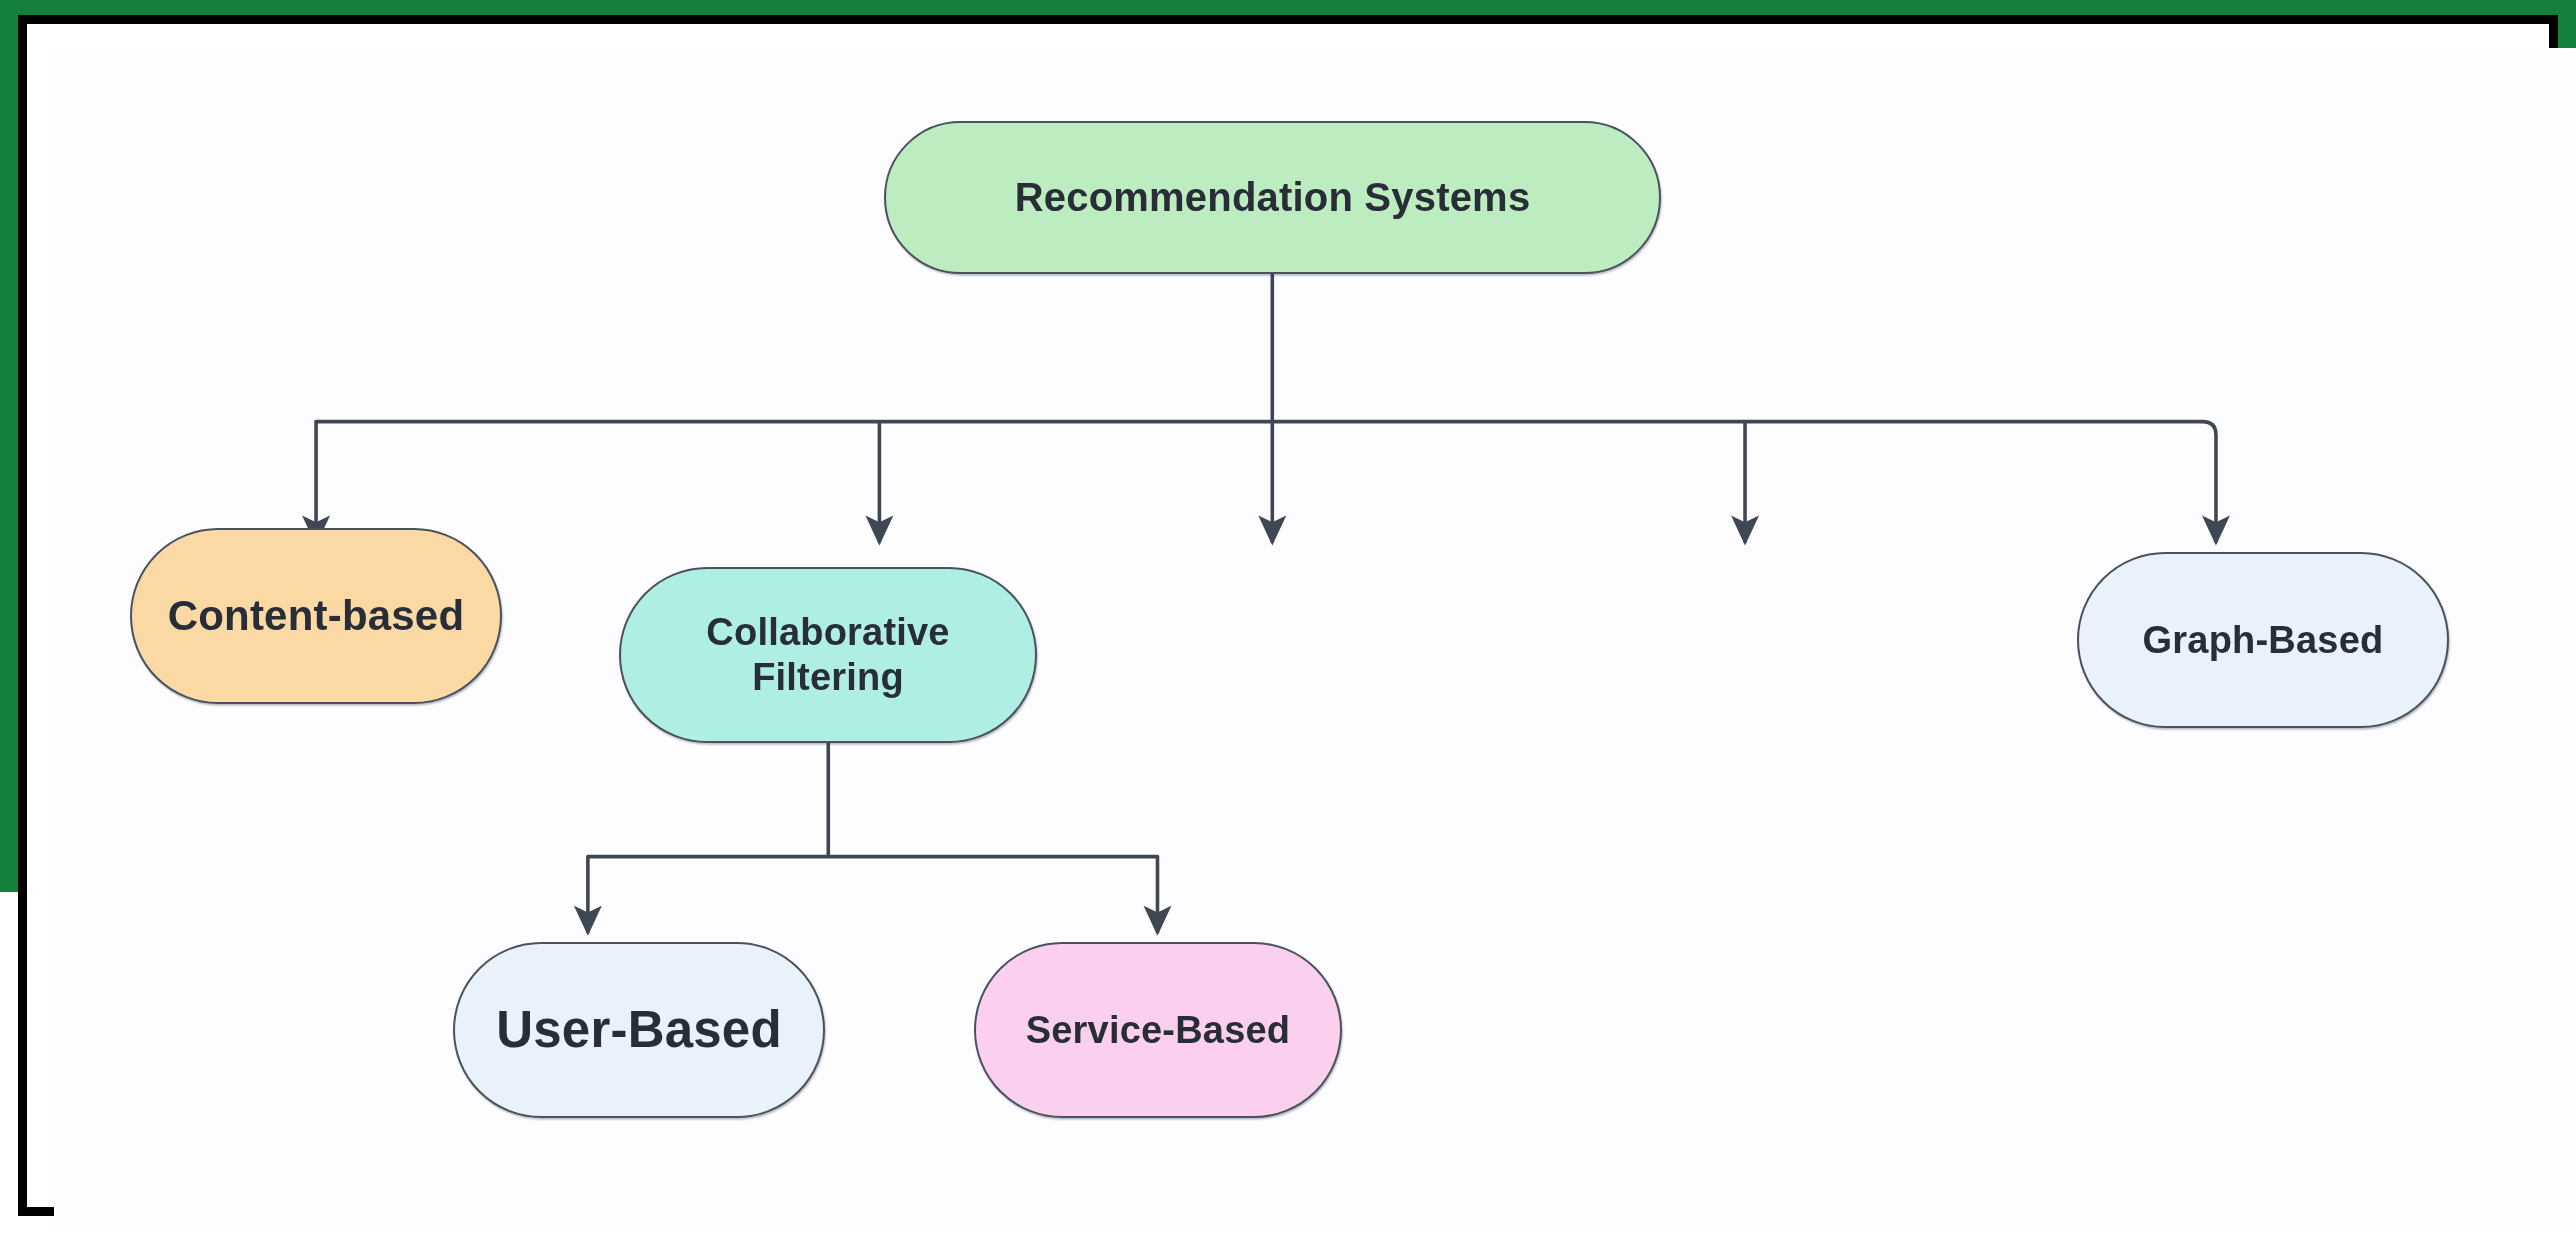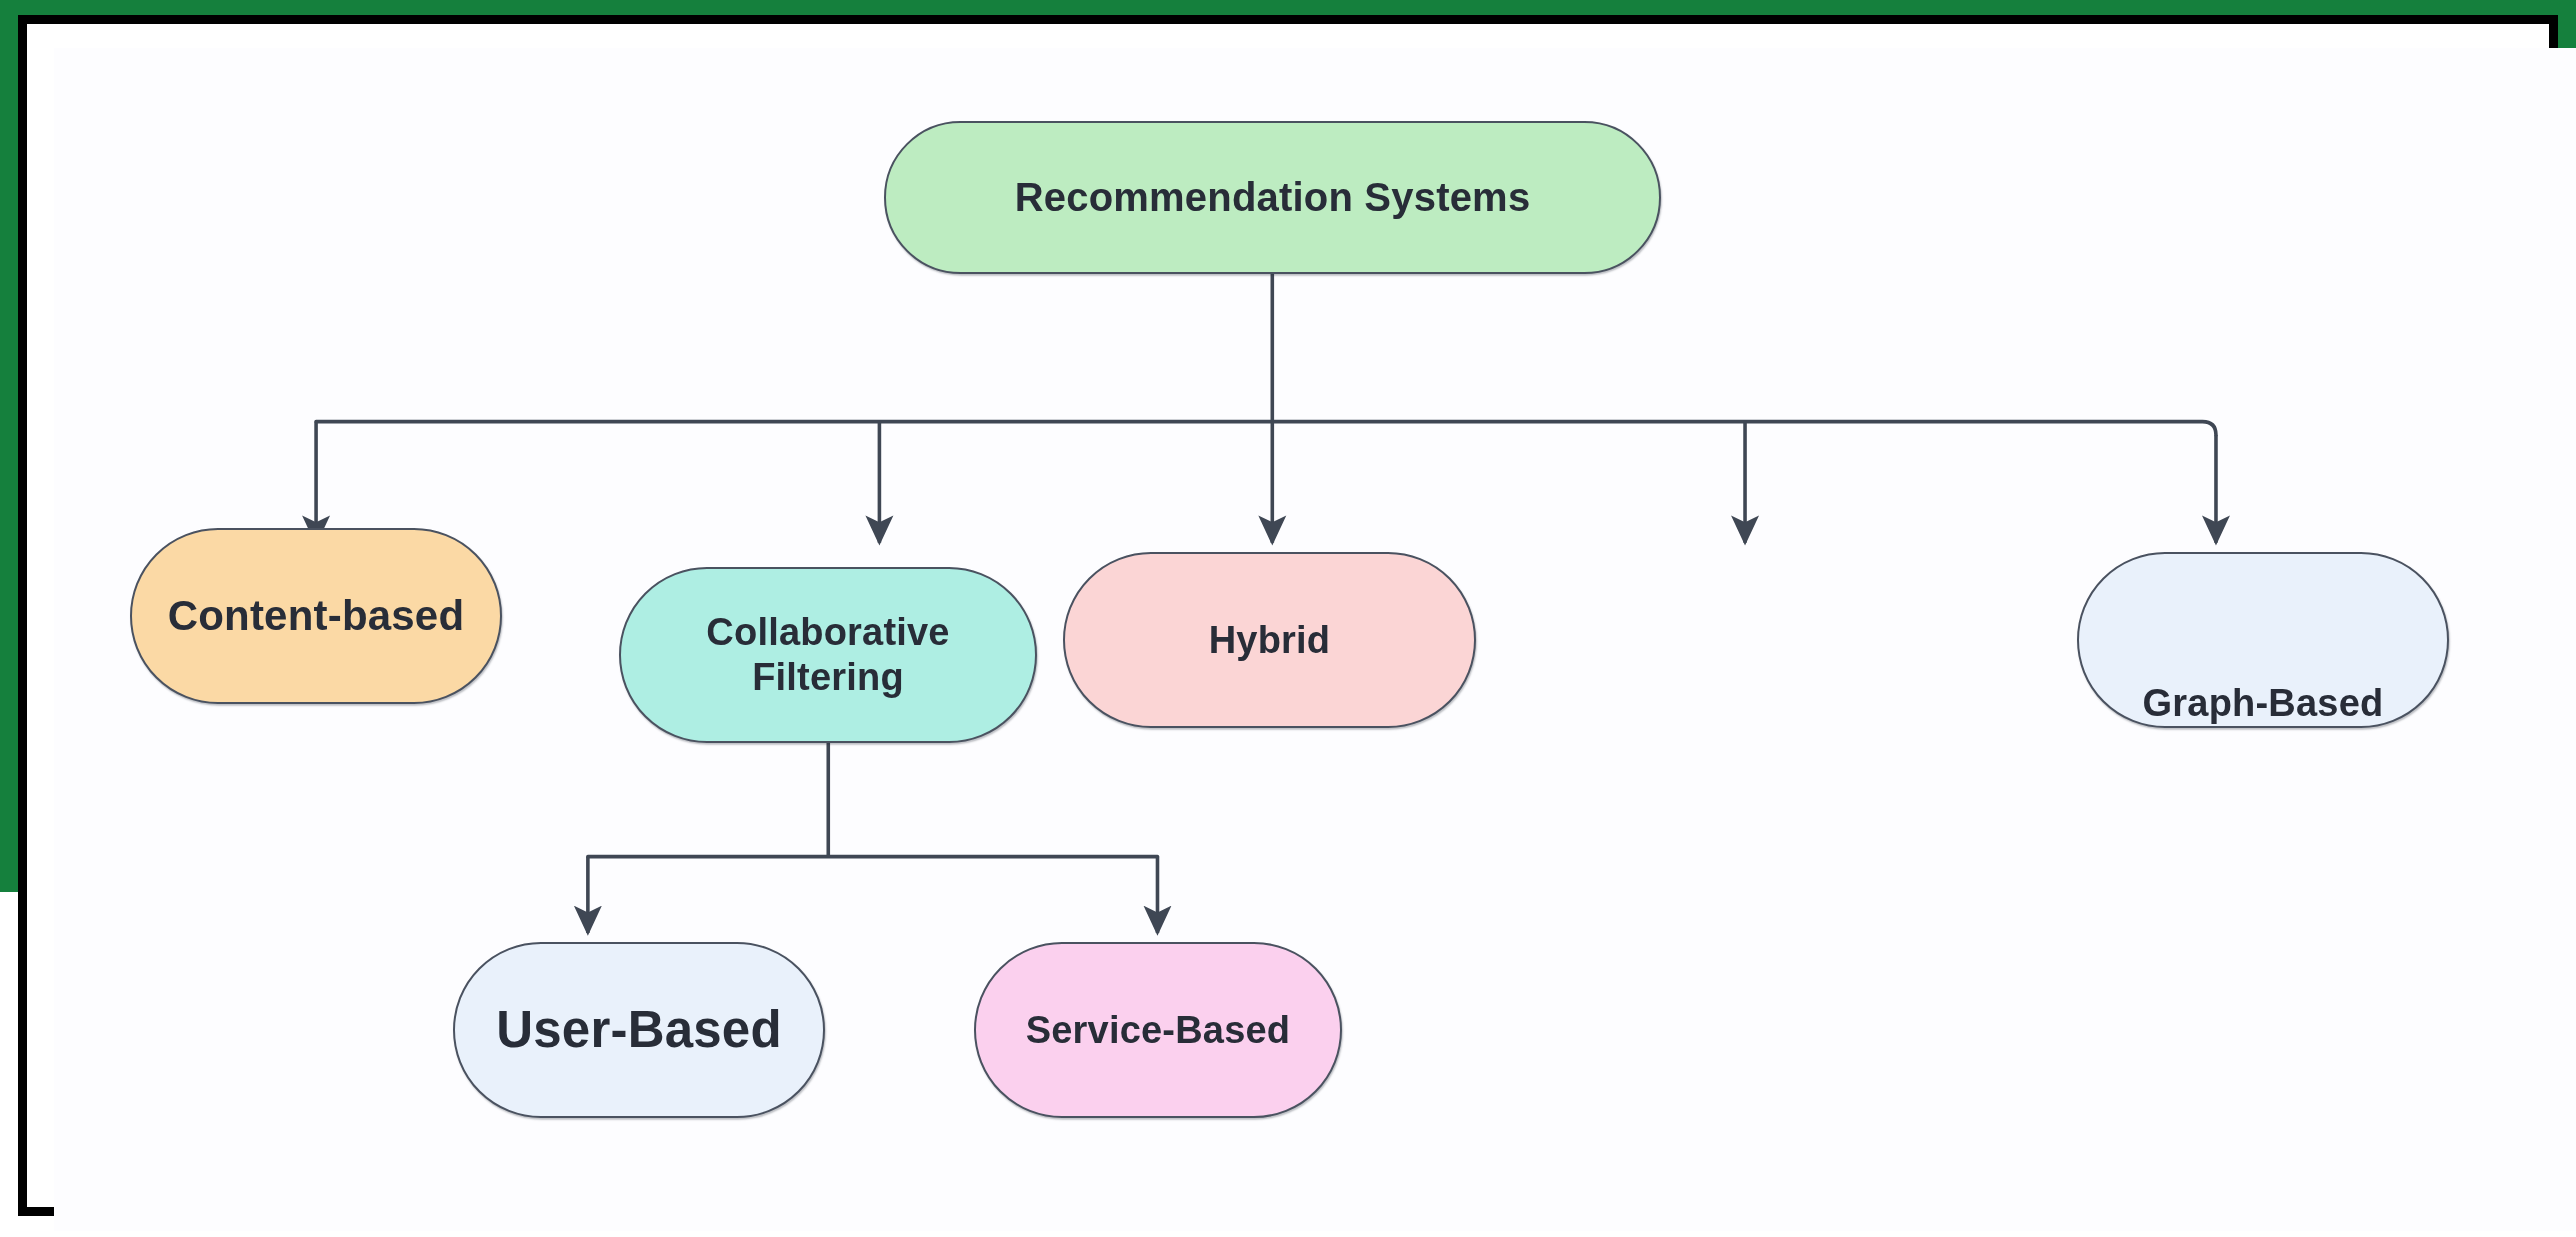--- a/index.html
+++ b/index.html
@@ -107,21 +107,20 @@
     left: 1498px; top: 552px;
     width: 489px; height: 176px;
     background: #f8f69f;
     font-size: 38px;
   }
   #node-graph-based {
     left: 2077px; top: 552px;
     width: 372px; height: 176px;
     background: #e9f1fb;
     font-size: 38px;
-    align-items: flex-end;
   }
 
   #node-user-based {
     left: 453px; top: 942px;
     width: 372px; height: 176px;
     background: #e9f1fb;
     font-size: 51px;
   }
   #node-service-based {
     left: 974px; top: 942px;
@@ -170,23 +169,20 @@
 
   <div class="node" id="node-content-based">
     <span class="node-label">Content-based</span>
   </div>
 
   <div class="node" id="node-collaborative-filtering">
     <span class="node-label">Collaborative
 Filtering</span>
   </div>
 
-  <div class="node" id="node-hybrid">
-    <span class="node-label">Hybrid</span>
-  </div>
 
 
   <div class="node" id="node-graph-based">
     <span class="node-label">Graph-Based</span>
   </div>
 
   <div class="node" id="node-user-based">
     <span class="node-label">User-Based</span>
   </div>
 

